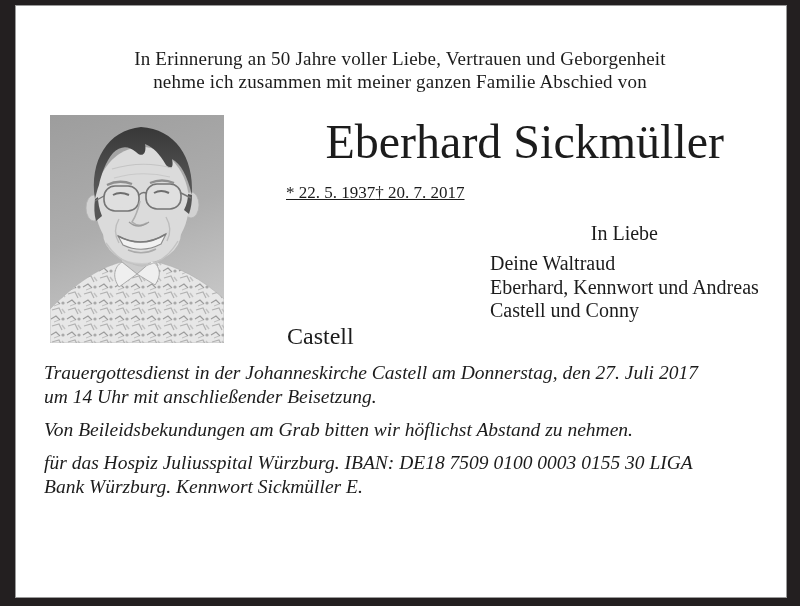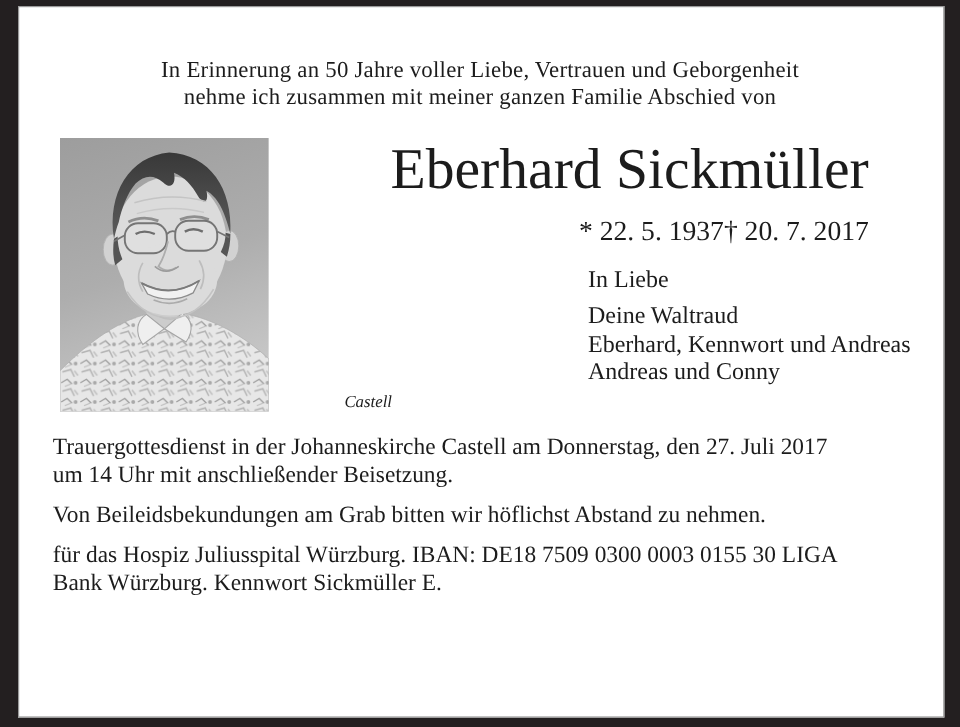--- a/index.html
+++ b/index.html
@@ -50,53 +50,53 @@
     line-height: 56px;
     text-align: right;
     white-space: nowrap;
   }
 
   .dates {
     position: absolute;
     left: 286px; top: 179px;
     width: 438px;
     display: flex;
-    justify-content: flex-end;
-    font-size: 23px;
+    justify-content: flex-start;
+    font-size: 17px;
     line-height: 28px;
+    text-decoration: underline;
   }
 
   .farewell {
     position: absolute;
     left: 490px; top: 222px;
     font-size: 20px;
     line-height: 23.4px;
     white-space: nowrap;
   }
-  .farewell .salutation { margin-bottom: 7px; }
+  .farewell .salutation { margin-bottom: 7px; text-align: center; }
 
   .place {
     position: absolute;
     left: 287px; top: 324px;
-    font-size: 14px;
+    font-size: 24px;
     line-height: 24px;
-    font-style: italic;
   }
 
   .body-text {
     position: absolute;
     left: 44px; top: 361px;
     width: 722px;
   }
   .body-text p {
     margin: 0 0 9px 0;
     font-size: 19.5px;
     line-height: 24px;
   }
-  .body-text .ln { display: block; white-space: nowrap; }
+  .body-text .ln { display: block; white-space: nowrap; font-style: italic; }
 </style>
 </head>
 <body>
 
 <div class="page">
   <div class="card"></div>
 
   <header class="intro">
     <div>In Erinnerung an 50 Jahre voller Liebe, Vertrauen und Geborgenheit</div>
     <div>nehme ich zusammen mit meiner ganzen Familie Abschied von</div>
@@ -182,31 +182,31 @@
 
   <div class="dates">
     <span>* 22. 5. 1937</span>
     <span>† 20. 7. 2017</span>
   </div>
 
   <div class="farewell">
     <div class="salutation">In Liebe</div>
     <div>Deine Waltraud</div>
     <div>Eberhard, Kennwort und Andreas</div>
-    <div>Andreas und Conny</div>
+    <div>Castell und Conny</div>
   </div>
 
   <div class="place">Castell</div>
 
   <section class="body-text">
     <p>
       <span class="ln">Trauergottesdienst in der Johanneskirche Castell am Donnerstag, den 27. Juli 2017</span>
       <span class="ln">um 14 Uhr mit anschließender Beisetzung.</span>
     </p>
     <p>
       <span class="ln">Von Beileidsbekundungen am Grab bitten wir höflichst Abstand zu nehmen.</span>
     </p>
     <p>
-      <span class="ln">für das Hospiz Juliusspital Würzburg. IBAN: DE18 7509 0300 0003 0155 30 LIGA</span>
+      <span class="ln">für das Hospiz Juliusspital Würzburg. IBAN: DE18 7509 0100 0003 0155 30 LIGA</span>
       <span class="ln">Bank Würzburg. Kennwort Sickmüller E.</span>
     </p>
   </section>
 </div>
 
 </body></html>

